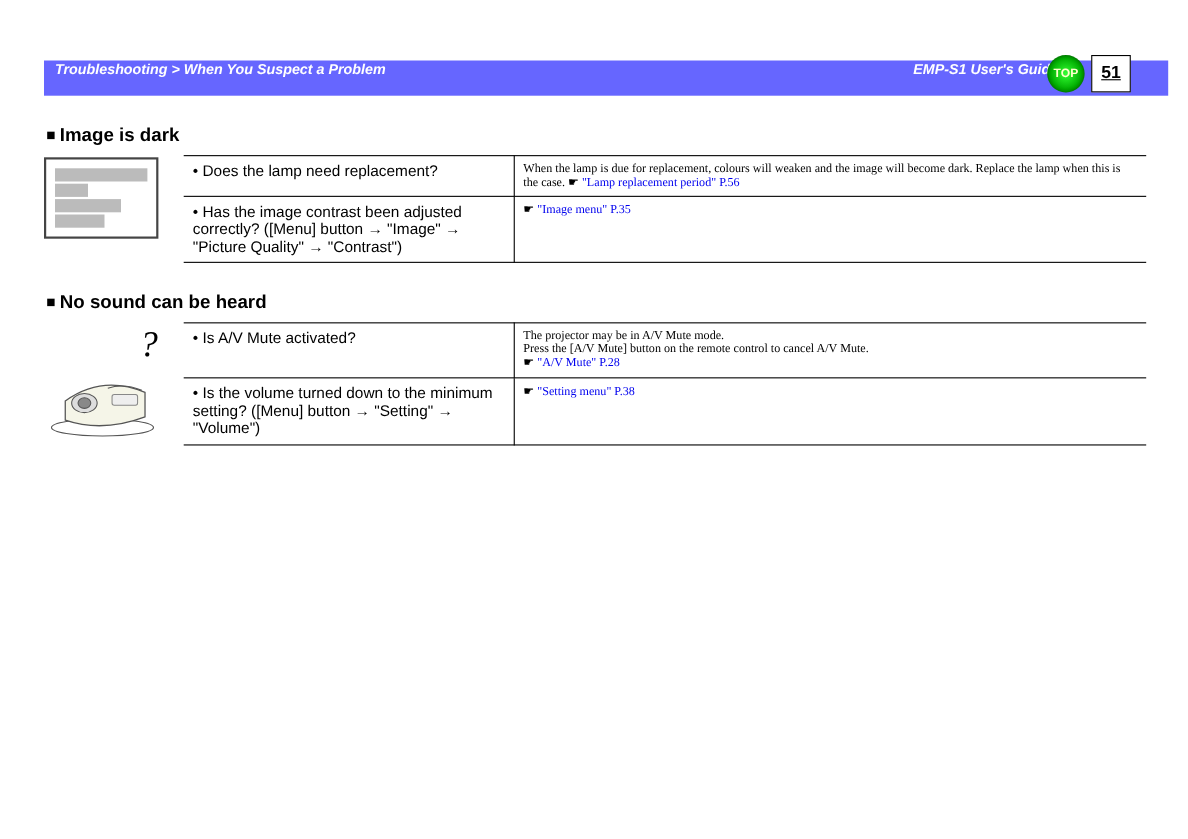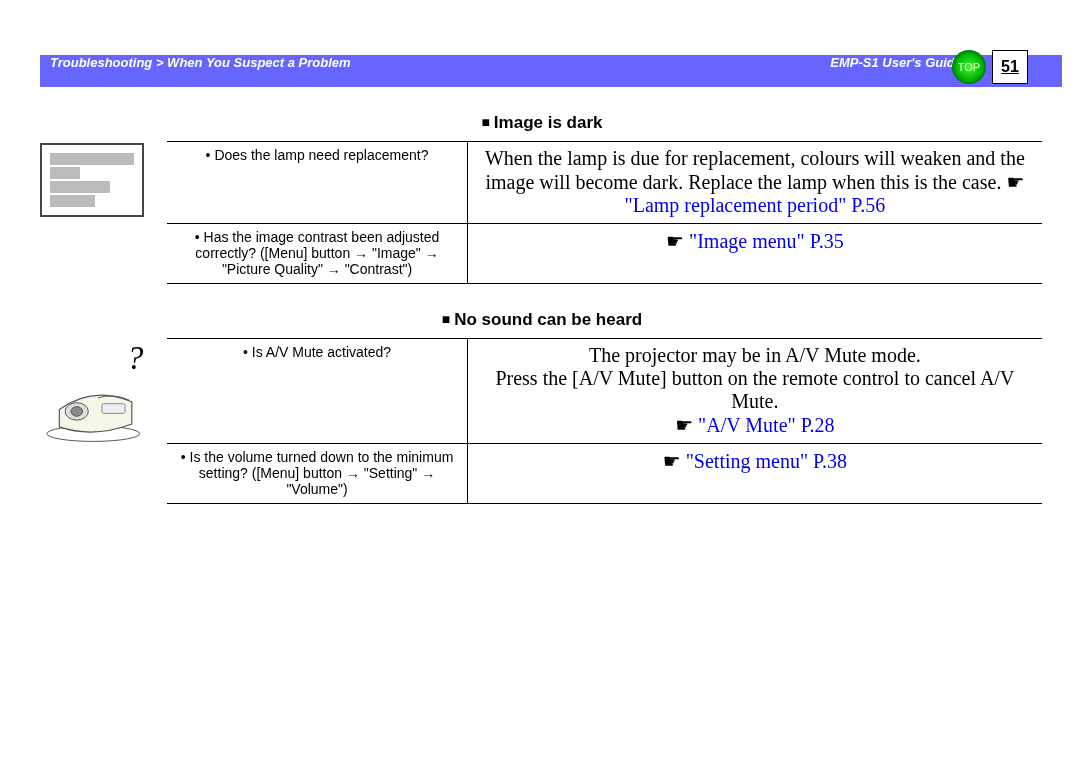--- a/index.html
+++ b/index.html
@@ -23,47 +23,47 @@
     position:absolute;
     right:52px; top:50px;
     display:flex;
     align-items:center;
     gap:6px;
   }
   .top-badge {
     width:34px; height:34px; border-radius:50%;
     background: radial-gradient(circle at 50% 50%, #33ff33 0%, #00aa00 60%, #006600 100%);
     display:flex; align-items:center; justify-content:center;
-    color:#ffffcc; font-weight:normal; font-size:11px;
+    color:#ffffcc; font-weight:bold; font-size:11px;
     box-shadow: inset 0 0 4px rgba(0,0,0,.4);
     cursor:pointer;
   }
   .page-num-box {
     width:36px; height:34px; border:1px solid #000; display:flex; align-items:center; justify-content:center;
     font-weight:bold; font-size:16px; background:#fff;text-decoration:underline;
   }
-  .content { padding:0 38px 0 40px;text-align:center; }
+  .content { padding:0 38px 0 40px; }
   .section-title { font-weight:bold; font-size:17px; margin:26px 0 8px 2px; }
   .section-title::before { content:"■ "; font-size:14px; position:relative; top:-1px; }
   .tbl-wrap { display:flex; gap:8px; }
   .icon-col { width:120px; padding-top:2px; }
   .icon-box { width:104px; height:74px; border:2px solid #444; background:#fff; display:flex; align-items:center; justify-content:center; }
   .icon-bars { width:84px; }
   .icon-bars div { height:12px; background:#bbb; margin:2px 0; }
   .proj-box { width:116px; height:110px; display:flex; align-items:center; justify-content:center; }
   .proj-svg { width:116px; height:110px; }
   table.trouble {
     border-collapse:collapse; width:880px; font-size:14px;
   }
   table.trouble td {
     border-top:1px solid #000; border-bottom:1px solid #000;
     padding:5px 8px 6px 8px; vertical-align:top;
   }
   table.trouble td.qcol { width:300px; border-right:1px solid #000; font-family: Arial, sans-serif; margin-top: 24px; }
-  table.trouble td.acol { font-family: "Times New Roman", Times, serif; font-size:20px; }
+  table.trouble td.acol { font-family: "Times New Roman", Times, serif; font-size:11px; }
   .bullet::before { content:"• "; }
   a.xref { color:#0000ee; text-decoration:none; font-family:"Times New Roman", Times, serif; }
   .hand { font-family:"Times New Roman", serif; }
 </style>
 </head>
 <body>
 
 <div class="page">
 
   <div class="header-wrap">

